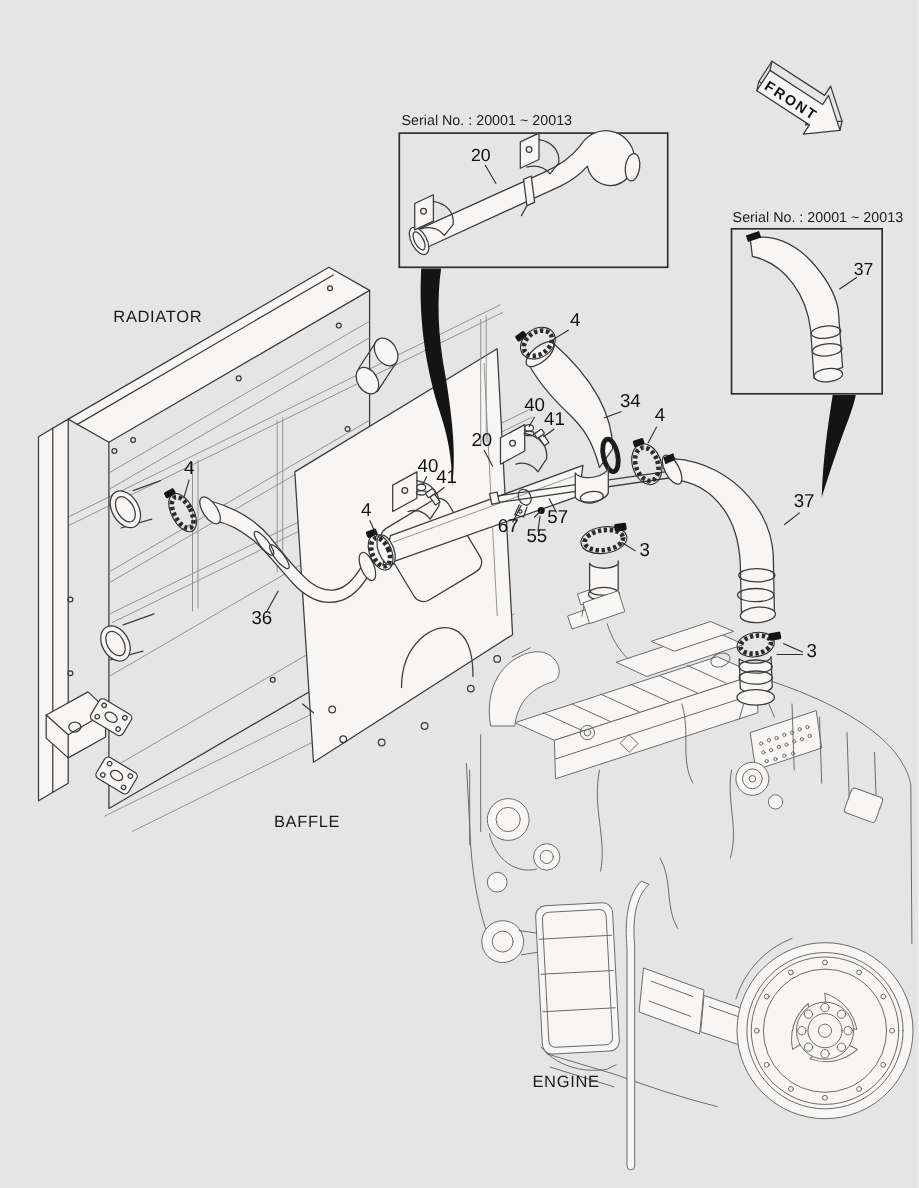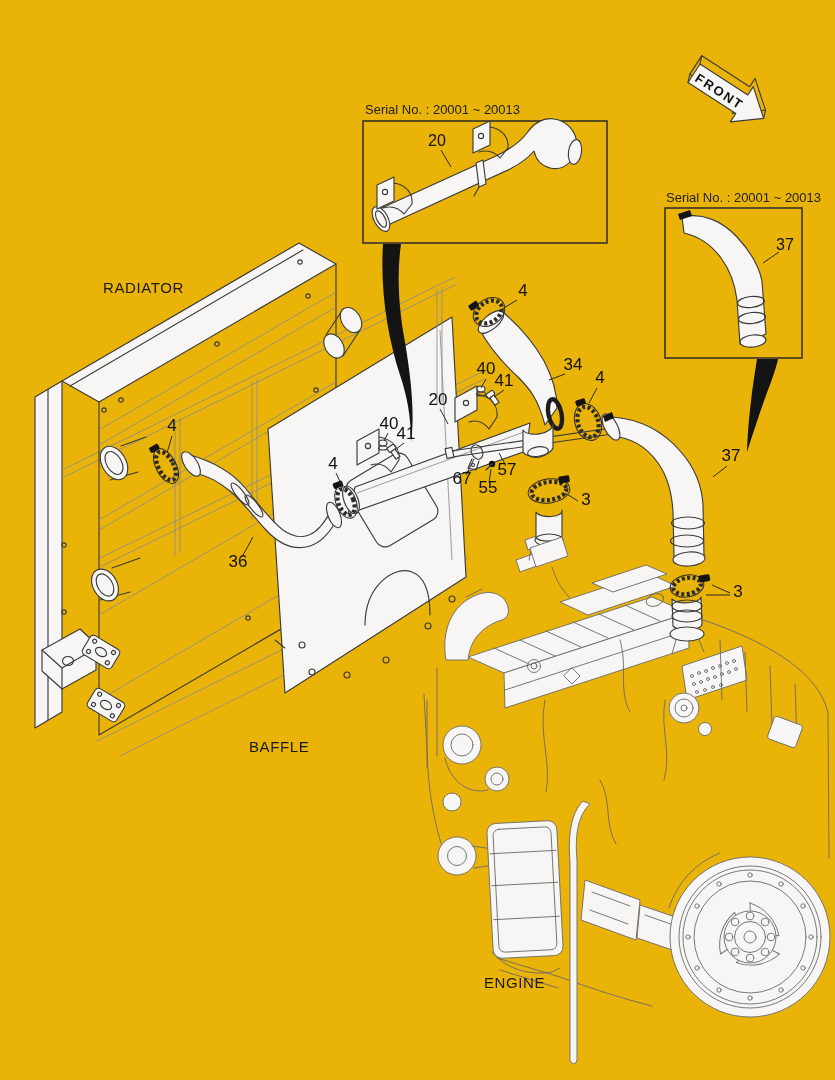--- a/index.html
+++ b/index.html
@@ -1,16 +1,16 @@
 <!DOCTYPE html>
 <html><head>
 <meta charset="utf-8">
 <style>
   html,body{margin:0;padding:0;}
-  .stage{position:relative;width:835px;height:1080px;background:#eab308;overflow:hidden;
+  .stage{position:relative;width:835px;height:1080px;background:#e5e5e5;overflow:hidden;
          font-family:"Liberation Sans",sans-serif;}
   svg{display:block;}
   .ln{fill:none;stroke:#3c3c3c;stroke-width:1.15;stroke-linecap:round;stroke-linejoin:round;}
   .lnf{fill:#f7f6f4;stroke:#3c3c3c;stroke-width:1.15;stroke-linejoin:round;}
   .thin{fill:none;stroke:#8d8d8d;stroke-width:0.85;}
   .eng{fill:none;stroke:#6a6a6a;stroke-width:0.9;stroke-linecap:round;stroke-linejoin:round;}
   .engf{fill:#f7f6f4;stroke:#6a6a6a;stroke-width:0.9;stroke-linejoin:round;}
   .blk{fill:#141414;stroke:none;}
   .clampband{fill:none;stroke:#2b2b2b;stroke-width:4.2;stroke-dasharray:3 2.4;}
   .clampedge{fill:none;stroke:#2b2b2b;stroke-width:1;}

